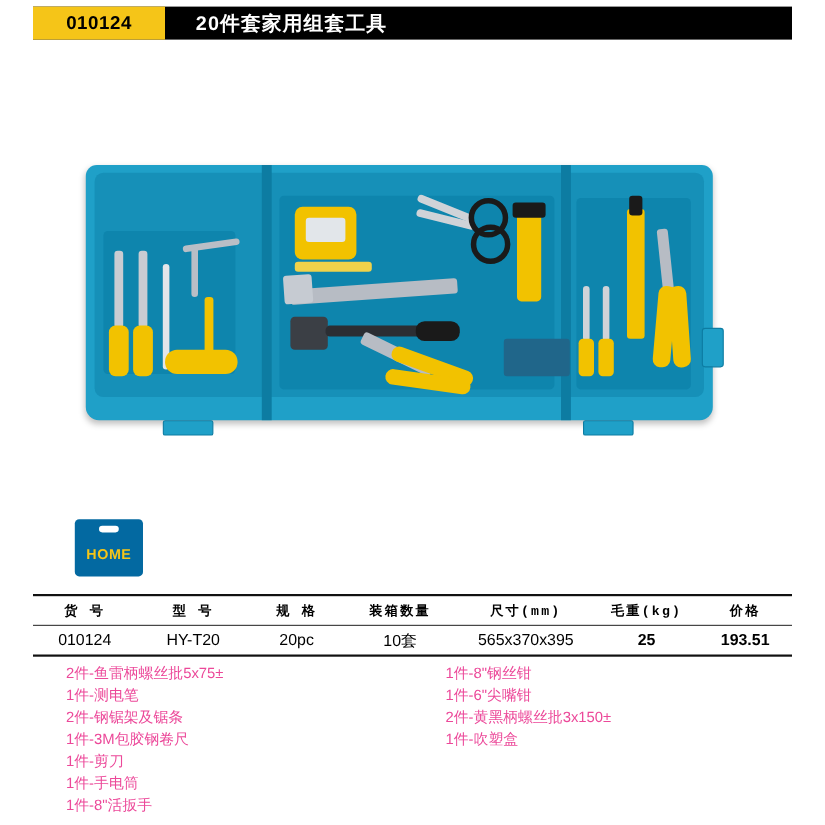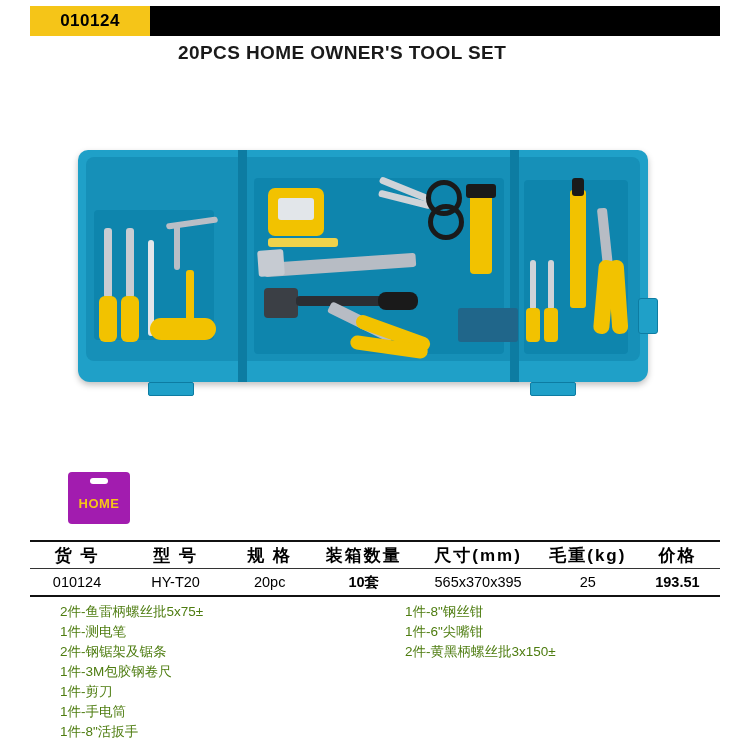--- a/index.html
+++ b/index.html
@@ -131,21 +131,21 @@
     border-radius: 3px;
   }
 
   
   .home-tag {
     position: absolute;
     top: 472px;
     left: 68px;
     width: 62px;
     height: 52px;
-    background: #a21caf;
+    background: #0369a1;
     border-radius: 4px;
     display: flex;
     align-items: center;
     justify-content: center;
   }
   .home-tag .hole {
     position: absolute;
     top: 6px; left: 50%;
     margin-left: -9px;
     width: 18px;
@@ -178,64 +178,65 @@
     display: flex;
     align-items: center;
     height: 26px;
   }
   .spec-row .cell {
     text-align: center;
     font-size: 14.5px;
   }
   .spec-head .cell {
     font-weight: bold;
-    font-size: 17px;
+    font-size: 12px;
     letter-spacing: 2px;
+    font-family: Liberation Mono, monospace;
   }
   .c1 { width: 105px; }
   .c2 { width: 115px; }
   .c3 { width: 95px; }
-  .c4 { width: 115px; font-weight: bold; }
+  .c4 { width: 115px; }
   .c5 { width: 140px; }
-  .c6 { width: 105px; }
+  .c6 { width: 105px; font-weight: bold; }
   .c7 { width: 95px; }
   .price-val { font-weight: bold; font-size: 15px; }
 
   
   .contents {
     position: absolute;
     top: 602px;
     left: 30px;
     width: 690px;
     display: flex;
   }
   .col {
     width: 345px;
     padding-left: 30px;
     box-sizing: border-box;
   }
   .col li {
     list-style: none;
     font-size: 13.5px;
     line-height: 20px;
-    color: #4d7c0f;
+    color: #ec4899;
     white-space: nowrap;
   }
   ul { margin: 0; padding: 0; }
 </style>
 </head>
 <body>
 
 <div class="page">
 
   <div class="header">
     <div class="header-bar">
       <div class="sku-box">010124</div>
+      <div class="title-cn">20件套家用组套工具</div>
     </div>
-    <div class="title-en">20PCS HOME OWNER'S TOOL SET</div>
   </div>
 
   <div class="product-area">
     <div class="case">
       <div class="case-inner"></div>
       <div class="lid-hinge hinge-a"></div>
       <div class="lid-hinge hinge-b"></div>
       <div class="case-latch latch-l"></div>
       <div class="case-latch latch-r"></div>
       <div class="case-handle"></div>
@@ -333,16 +334,17 @@
       <li>2件-钢锯架及锯条</li>
       <li>1件-3M包胶钢卷尺</li>
       <li>1件-剪刀</li>
       <li>1件-手电筒</li>
       <li>1件-8"活扳手</li>
     </ul>
     <ul class="col">
       <li>1件-8"钢丝钳</li>
       <li>1件-6"尖嘴钳</li>
       <li>2件-黄黑柄螺丝批3x150±</li>
+      <li>1件-吹塑盒</li>
     </ul>
   </div>
 
 </div>
 
 </body></html>

